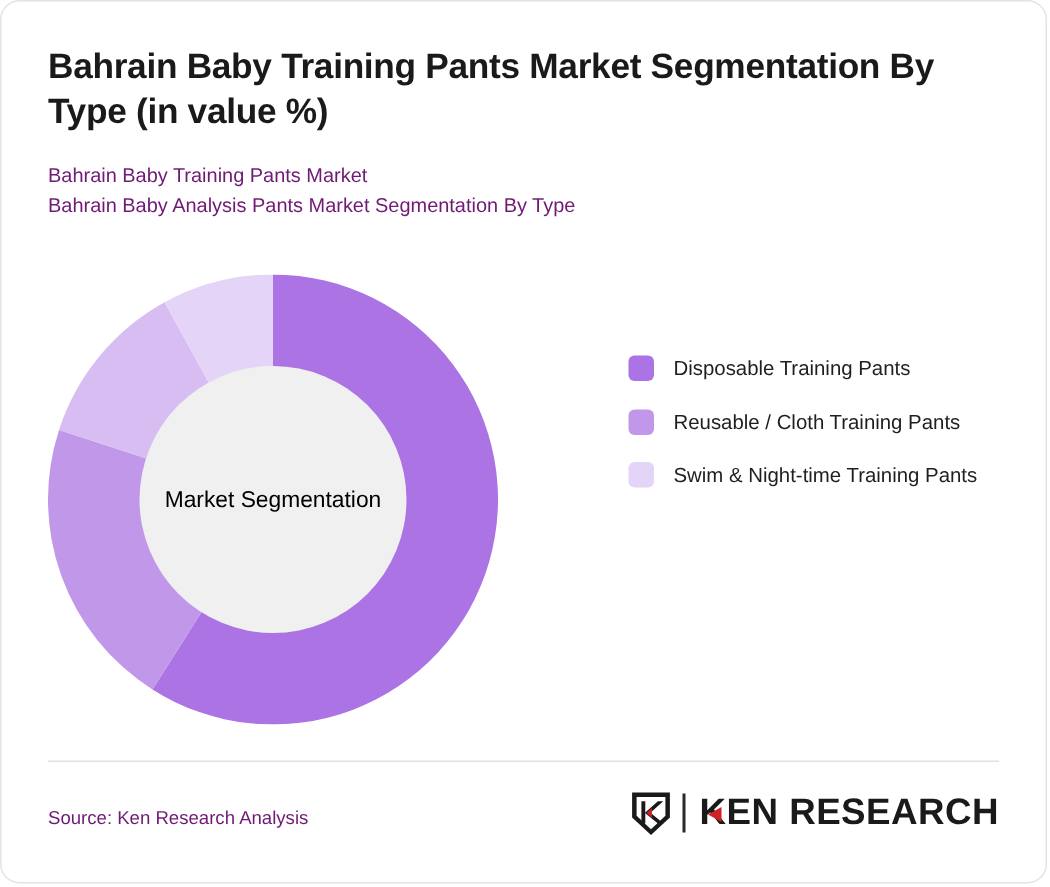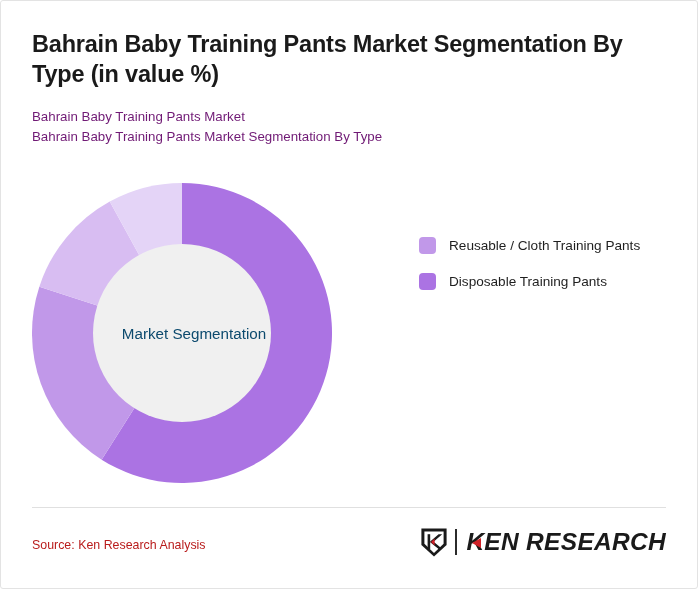--- a/index.html
+++ b/index.html
@@ -12,21 +12,21 @@
     height: 591px;
     font-family: "Liberation Sans", sans-serif;
     -webkit-font-smoothing: antialiased;
   }
   #card {
     position: relative;
     width: 698px;
     height: 589px;
     box-sizing: border-box;
     border: 1px solid #e3e3e3;
-    border-radius: 3px;
+    border-radius: 13px;
     background: #ffffff;
     overflow: hidden;
   }
 
   
   #header {
     position: absolute;
     left: 31px;
     top: 28px;
     width: 634px;
@@ -65,29 +65,29 @@
   }
   #donut {
     position: absolute;
     left: 0;
     top: 0;
     width: 300px;
     height: 300px;
   }
   #donut-hole-label {
     position: absolute;
-    left: 12px;
+    left: 0;
     top: 0;
     width: 300px;
     height: 300px;
     display: flex;
     align-items: center;
     justify-content: center;
     font-size: 15.2px;
-    color: #0c4a6e;
+    color: #000000;
     pointer-events: none;
   }
 
   
   #legend {
     position: absolute;
     left: 418px;
     top: 65px;
     width: 260px;
   }
@@ -117,30 +117,29 @@
     top: 506px;
     width: 634px;
     height: 1px;
     background: #e0e0e0;
   }
   #source-text {
     position: absolute;
     left: 31px;
     top: 537px;
     font-size: 12.4px;
-    color: #b91c1c;
+    color: #701a75;
   }
   #logo {
     position: absolute;
     right: 31px;
     top: 525px;
     display: flex;
     align-items: center;
     height: 32px;
-    font-style: italic;
   }
   #logo-mark {
     width: 28px;
     height: 31px;
     flex: 0 0 28px;
   }
   #logo-divider {
     width: 2px;
     height: 26px;
     background: #2b2b2b;
@@ -168,47 +167,51 @@
 </style>
 </head>
 <body>
 
 <div id="card">
 
   <div id="header">
     <h1 id="chart-title">Bahrain Baby Training Pants Market Segmentation By Type (in value %)</h1>
     <div id="subtitle-block">
       <div class="subtitle-line">Bahrain Baby Training Pants Market</div>
-      <div class="subtitle-line">Bahrain Baby Training Pants Market Segmentation By Type</div>
+      <div class="subtitle-line">Bahrain Baby Analysis Pants Market Segmentation By Type</div>
     </div>
   </div>
 
   <div id="chart-body">
 
     <div id="donut-wrap">
       <svg id="donut" viewBox="0 0 300 300">
         <g id="donut-slices">
             <path d="M 150 150 L 150.00 0.00 A 150 150 0 1 1 69.63 276.65 Z" fill="#ab73e3"></path>
             <path d="M 150 150 L 69.63 276.65 A 150 150 0 0 1 7.34 103.65 Z" fill="#c198e9"></path>
             <path d="M 150 150 L 7.34 103.65 A 150 150 0 0 1 77.74 18.55 Z" fill="#d8bdf2"></path>
             <path d="M 150 150 L 77.74 18.55 A 150 150 0 0 1 150.00 0.00 Z" fill="#e4d4f7"></path>
           </g>
         <circle cx="150" cy="150" r="89" id="donut-hole" fill="#f0f0f0"></circle>
       </svg>
       <div id="donut-hole-label">Market Segmentation</div>
     </div>
 
     <div id="legend">
         <div class="legend-item">
+          <span class="legend-swatch" style="background: rgb(171, 115, 227);"></span>
+          <span class="legend-label">Disposable Training Pants</span>
+        </div>
+        <div class="legend-item">
           <span class="legend-swatch" style="background: rgb(193, 152, 233);"></span>
           <span class="legend-label">Reusable / Cloth Training Pants</span>
         </div>
         <div class="legend-item">
-          <span class="legend-swatch" style="background: rgb(171, 115, 227);"></span>
-          <span class="legend-label">Disposable Training Pants</span>
+          <span class="legend-swatch" style="background: rgb(228, 212, 247);"></span>
+          <span class="legend-label">Swim &amp; Night-time Training Pants</span>
         </div>
       </div>
 
   </div>
 
   <div id="footer-divider"></div>
 
   <div id="source-text">Source: Ken Research Analysis</div>
 
   <div id="logo">

